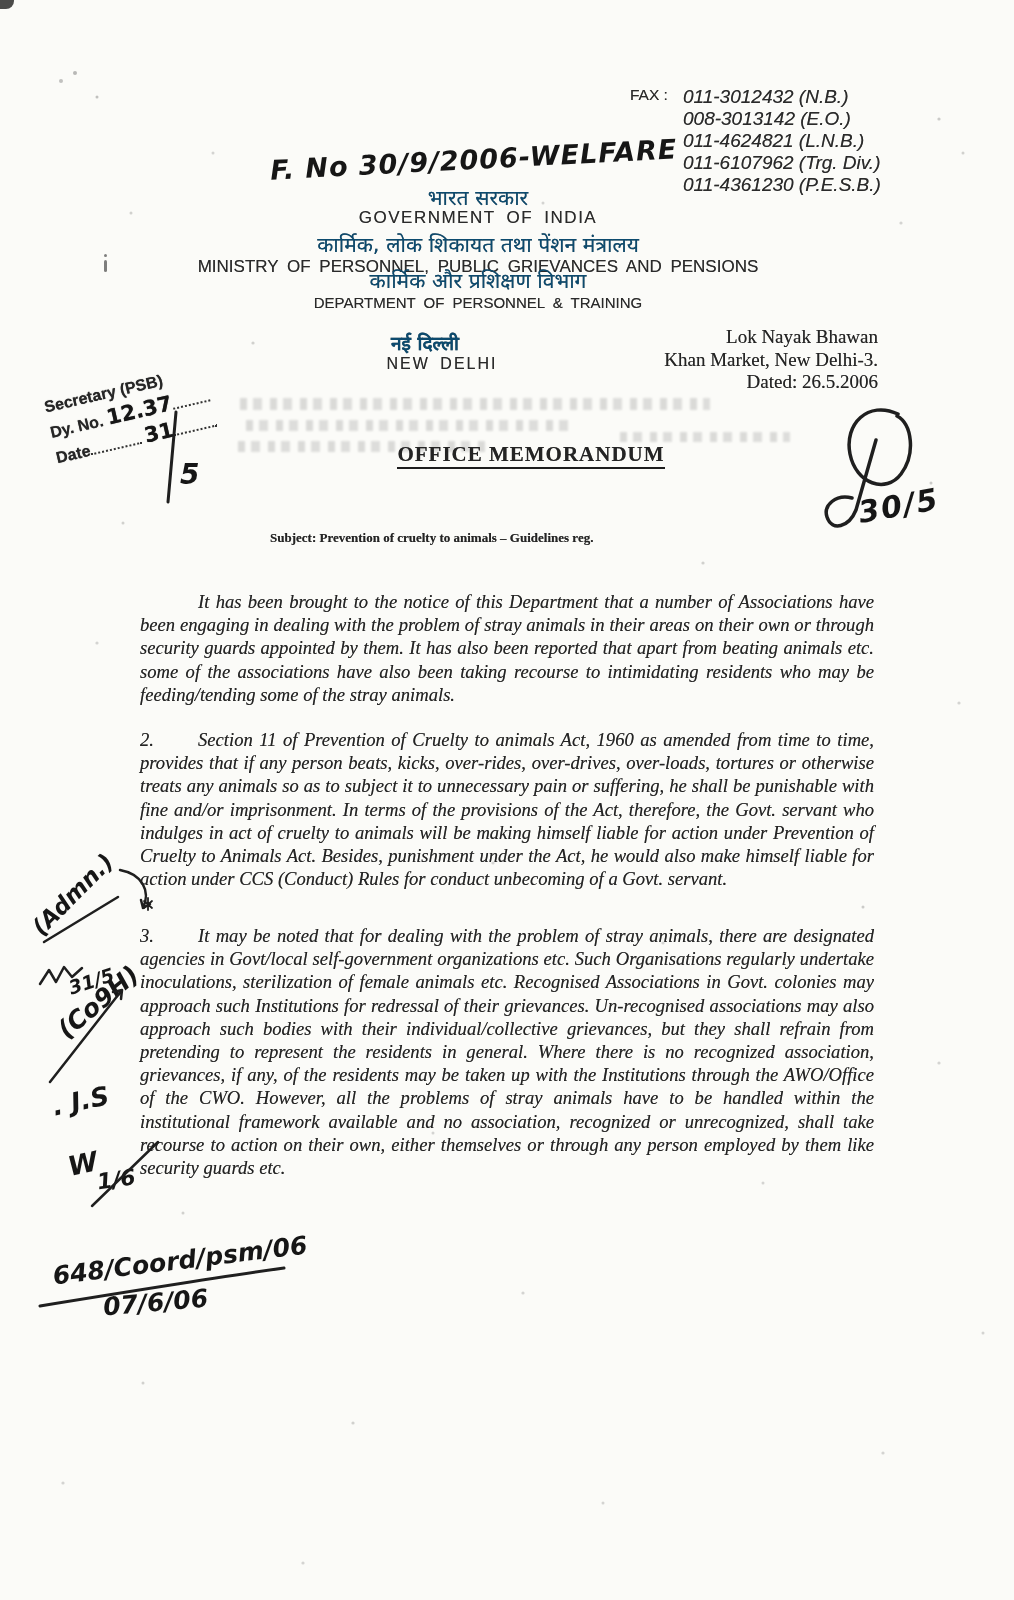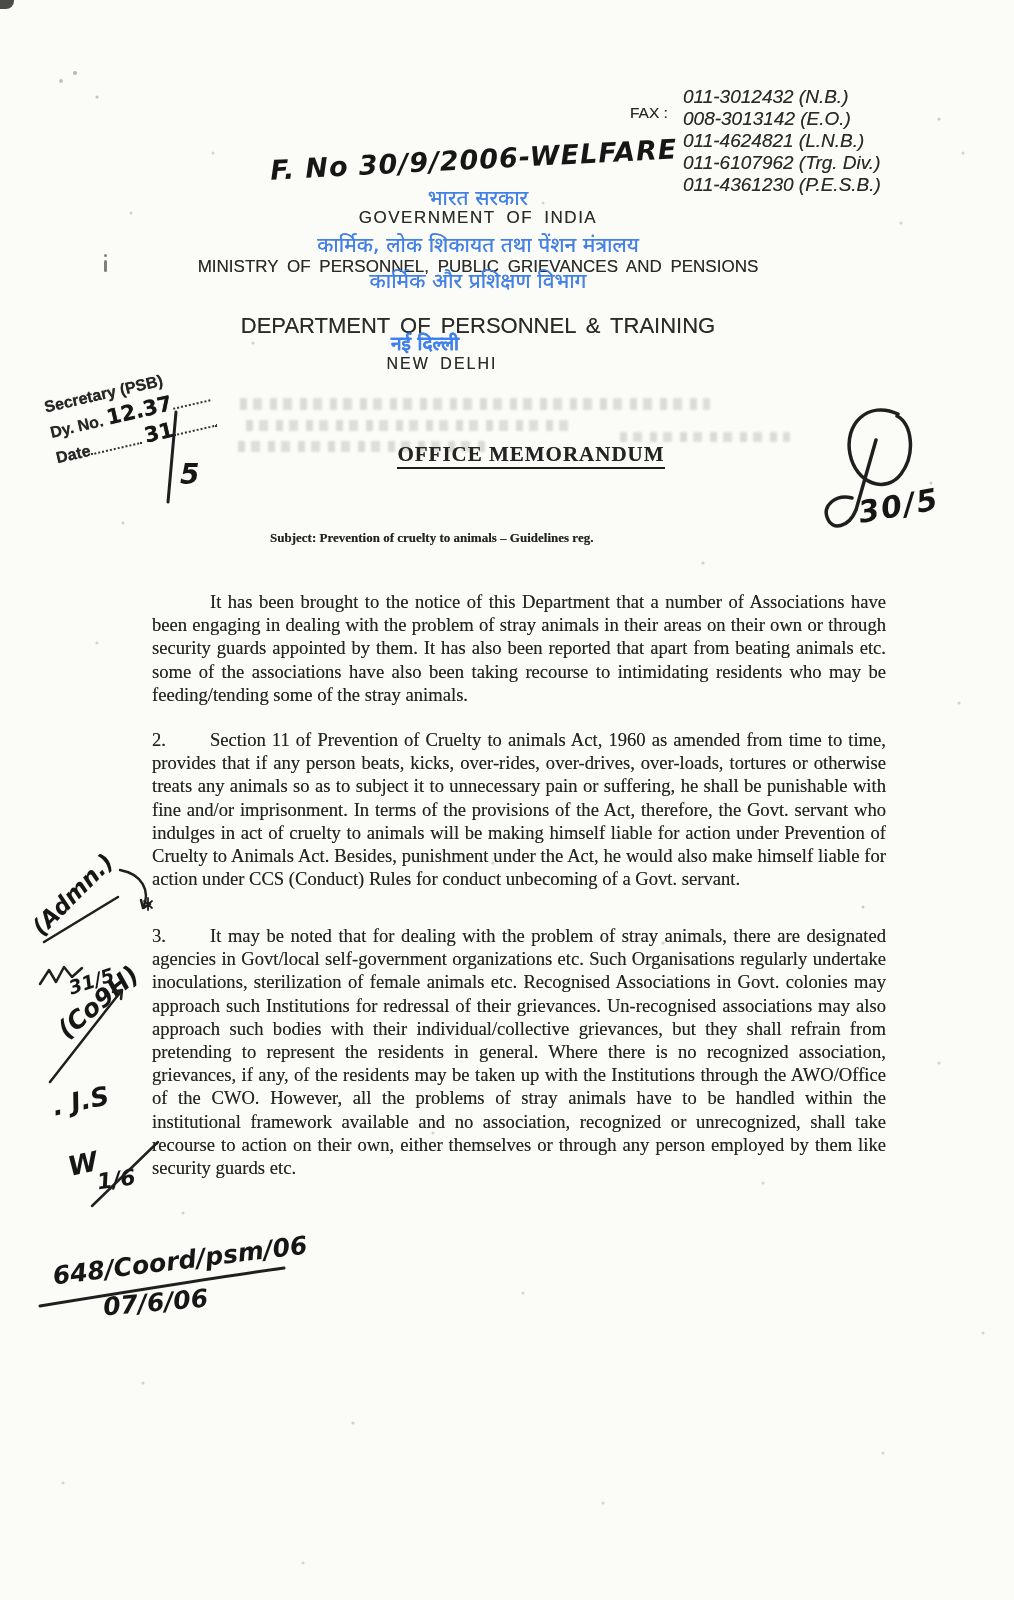--- a/index.html
+++ b/index.html
@@ -4,41 +4,41 @@
 <style>
   * { margin:0; padding:0; box-sizing:border-box; }
   html,body { background:#9a9a9a; }
   .page {
     position:relative; width:1014px; height:1600px; margin:0 auto;
     background:#fbfbf8; overflow:hidden;
     font-family:"Liberation Serif", serif; color:#242424;
   }
   .abs { position:absolute; }
   .sans { font-family:"Liberation Sans", sans-serif; color:#2a2a2a; }
-  .hindi { font-family:"DejaVu Sans", sans-serif; color:#3b82f6; }
+  .hindi { font-family:"DejaVu Sans", sans-serif; color:#0c4a6e; }
   .serif { font-family:"Liberation Serif", serif; }
   .hand {
     font-family:"DejaVu Sans", sans-serif; font-style:italic; font-weight:600;
     color:#161616; white-space:nowrap;
   }
   .scan-text { text-shadow:0 0 0.5px rgba(30,30,30,0.55); }
   .center950 { left:0; width:956px; text-align:center; }
   .center850 { left:0; width:850px; text-align:center; }
 
-  .fax-label { left:630px; top:104px; font-size:15.5px; }
+  .fax-label { left:630px; top:86px; font-size:15.5px; }
   .fax-lines { left:683px; top:86px; font-size:19px; line-height:22px;font-style:italic; }
 
   .file-no { left:270px; top:144px; font-size:27px; letter-spacing:1px; transform:rotate(-3deg); }
 
   .h-govt-hi   { top:183px; font-size:21px; }
   .h-govt-en   { top:208px; font-size:17px; letter-spacing:1.5px; word-spacing:5px; }
   .h-min-hi    { top:230px; font-size:21px; }
   .h-min-en    { top:257px; font-size:17px; word-spacing:4px; }
   .h-dept-hi   { top:266px; font-size:21px; }
-  .h-dept-en   { top:313px; font-size:22px; word-spacing:4px; }
+  .h-dept-en   { top:294px; font-size:15px; word-spacing:4px; }
   .h-city-hi   { top:330px; font-size:19px;font-weight:bold; }
   .h-city-en   { top:355px; font-size:16px; letter-spacing:2px; word-spacing:4px;margin-left:17px; }
 
   .addr { left:590px; top:326px; width:288px; text-align:right; font-size:19px; line-height:22.5px; }
 
   .stamp {
     left:42px; top:396px; width:250px; transform:rotate(-13deg); transform-origin:left top;
     font-family:"Liberation Sans", sans-serif; font-weight:bold; color:#262626;
     font-size:16px; line-height:24px; text-shadow:0 0 0.7px rgba(20,20,20,0.8);
   }
@@ -49,21 +49,21 @@
   .bleed {
     position:absolute; opacity:0.20; filter:blur(1.2px);
     background:repeating-linear-gradient(90deg, #5a5a5a 0 7px, transparent 7px 13px, #6a6a6a 13px 22px, transparent 22px 30px);
   }
 
   .om-title { top:442px; left:0; width:1014px; text-align:center; font-size:21px; font-weight:bold; letter-spacing:1px; }
   .om-title span { border-bottom:2.5px solid #1d1d1d; padding-bottom:1px;margin-left:48px; }
 
   .subject { left:270px; top:530px; font-size:13px; font-weight:bold; }
 
-  .para { left:152px; width:734px; font-size:18.6px; line-height:23.2px; text-align:justify; }
+  .para { left:140px; width:734px; font-size:18.6px; line-height:23.2px; text-align:justify;font-style:italic; }
   .p1 { top:590px; text-indent:58px; }
   .p2 { top:728px; }
   .p3 { top:924px; }
   .pnum { display:inline-block; width:58px; text-indent:0; }
 
   .overlay { position:absolute; left:0; top:0; pointer-events:none; }
   .overlay path, .overlay polyline { fill:none; stroke:#1f1f1f; stroke-linecap:round; stroke-linejoin:round; }
 
   .note-3005 { left:858px; top:488px; font-size:30px; transform:rotate(-10deg); letter-spacing:2px; }
   .note-admn { left:36px; top:918px; font-size:23px; transform:rotate(-45deg); transform-origin:left center; }
@@ -125,20 +125,25 @@
     <div class="abs center950 hindi scan-text h-govt-hi">भारत सरकार</div>
     <div class="abs center950 sans scan-text h-govt-en">GOVERNMENT OF INDIA</div>
     <div class="abs center950 hindi scan-text h-min-hi">कार्मिक, लोक शिकायत तथा पेंशन मंत्रालय</div>
     <div class="abs center950 sans scan-text h-min-en">MINISTRY OF PERSONNEL, PUBLIC GRIEVANCES AND PENSIONS</div>
     <div class="abs center950 hindi scan-text h-dept-hi">कार्मिक और प्रशिक्षण विभाग</div>
     <div class="abs center950 sans scan-text h-dept-en">DEPARTMENT OF PERSONNEL &amp; TRAINING</div>
     <div class="abs center850 hindi scan-text h-city-hi">नई दिल्ली</div>
     <div class="abs center850 sans scan-text h-city-en">NEW DELHI</div>
   </div>
 
+  <div class="abs serif scan-text addr">
+    <div>Lok Nayak Bhawan</div>
+    <div>Khan Market, New Delhi-3.</div>
+    <div>Dated: 26.5.2006</div>
+  </div>
 
   <div class="abs stamp">
     <div>Secretary (PSB)</div>
     <div>
       <span>Dy. No.</span>
       <span class="hand">12.37</span><span class="dots" style="width:38px"></span>
     </div>
     <div>
       <span>Date</span><span class="dots" style="width:52px"></span>
       <span class="hand">31</span><span class="dots" style="width:44px"></span>

